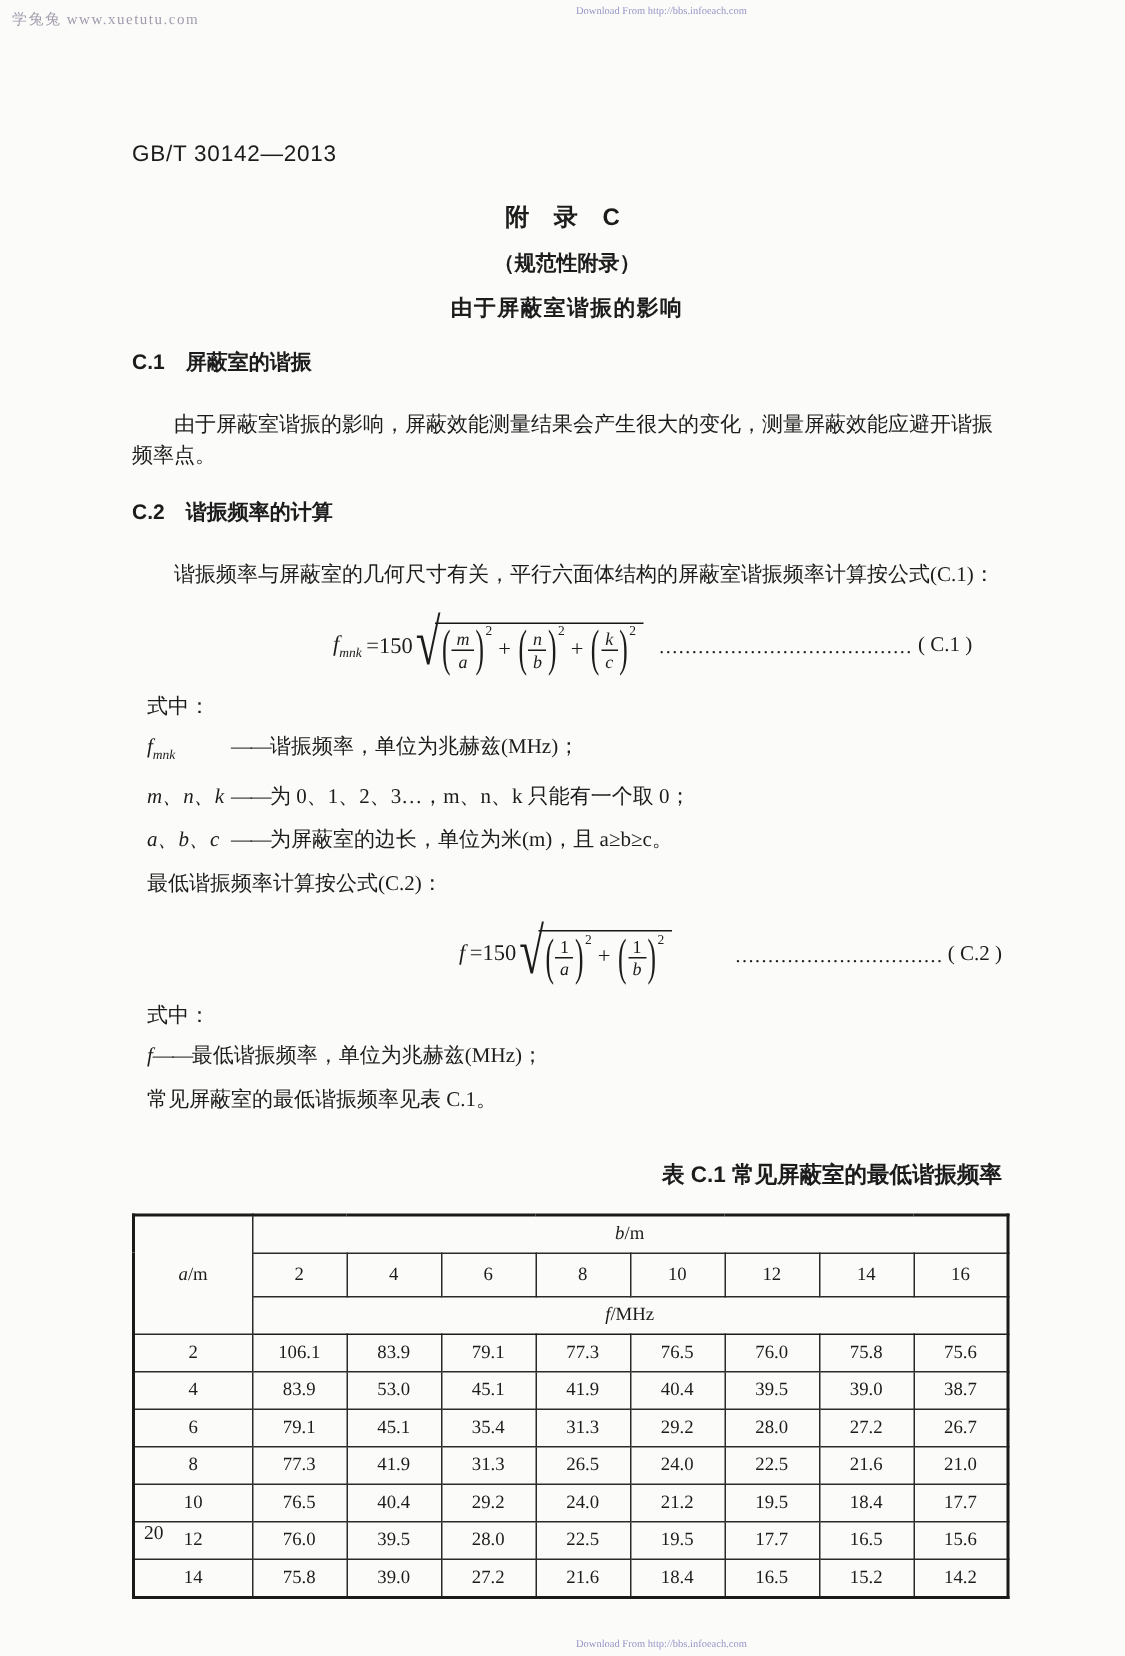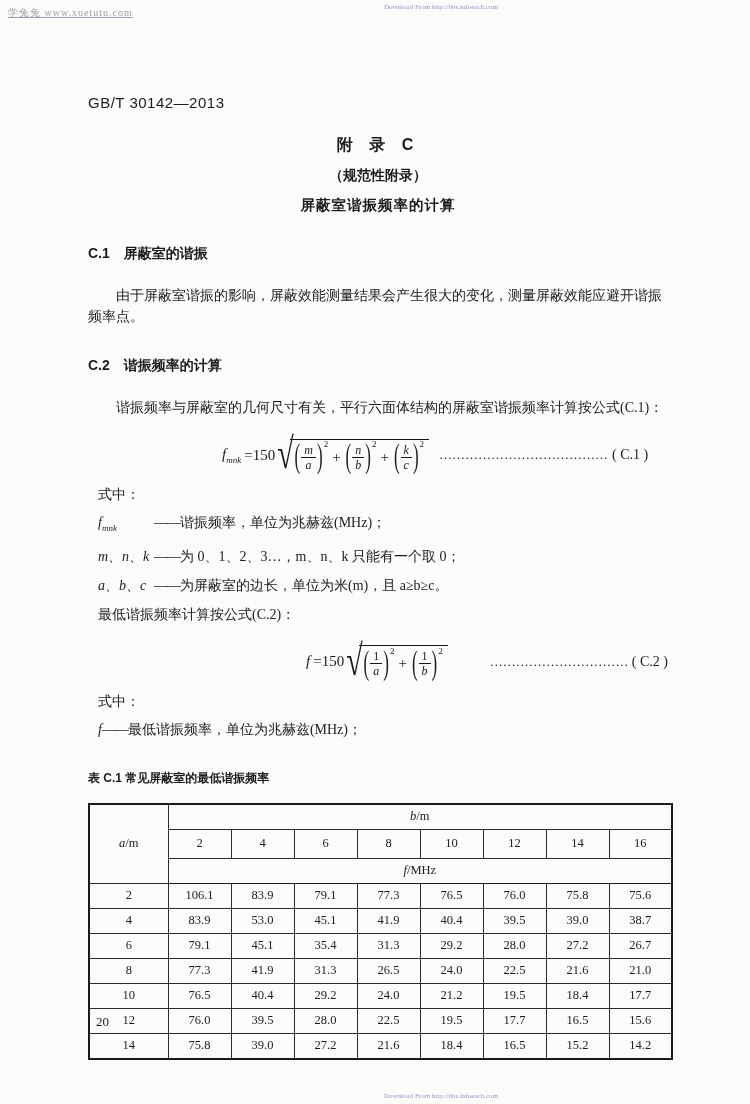--- a/index.html
+++ b/index.html
@@ -6,42 +6,42 @@
   body {
     width:750px; height:1104px;
     background:#fbfbf9;
     position:relative;
     font-family:"Liberation Serif","DejaVu Serif",serif;
     color:#1c1c1c;
     overflow:hidden;
   }
   .wm-site {
     position:absolute; left:8px; top:6px;
-    font-size:10px; color:#a39cae; letter-spacing:1px;text-decoration:underline;
+    font-size:10px; color:#a39cae; letter-spacing:1px;
   }
   .wm-dl { position:absolute; font-size:7px; color:#9595c8;padding-left:41px; }
   .wm-dl.top { left:343px; top:3px; }
   .wm-dl.bottom { left:343px; top:1092px; }
 
   .content { position:absolute; left:88px; top:0; width:580px; }
 
   .doc-number {
     margin-top:94px;
     font-family:"Liberation Sans","DejaVu Sans",sans-serif;
     font-weight:normal; font-size:15px; letter-spacing:0.5px;
   }
   .title-block { text-align:center; margin-top:24px;
     font-family:"Liberation Sans","DejaVu Sans",sans-serif; font-weight:bold; }
   .title-1 { font-size:16px; letter-spacing:6px; }
   .title-2 { font-size:14px; margin-top:11px; }
   .title-3 { font-size:14.5px; margin-top:11px; letter-spacing:1px; }
 
   .sec-heading {
     font-family:"Liberation Sans","DejaVu Sans",sans-serif;
-    font-weight:bold; font-size:14px; margin-top:30px;
+    font-weight:bold; font-size:14px; margin-top:18px;
   }
   .sec-heading .no { margin-right:14px; }
   .para { font-size:14px; margin-top:22px; text-indent:28px; line-height:21px; }
 
   
   i.v { font-family:"Liberation Serif","DejaVu Serif",serif; font-style:italic; }
   sub.vs { font-size:9px; font-style:italic; }
   .formula-line { display:flex; align-items:center; margin-top:14px; height:46px; font-size:15px; }
   .f-lhs { font-style:italic;text-align:right; }
   .f-eq { margin:0 2px 0 3px; }
@@ -58,23 +58,23 @@
   .f-label { margin-left:4px; white-space:nowrap; font-size:14px; }
 
   .where { font-size:14px; margin-top:8px; margin-left:10px; }
   .def-line { font-size:14px; margin-top:9px; margin-left:10px; line-height:20px; }
   .def-term { display:inline-block; min-width:56px; font-style:italic; }
   .def-term.narrow { min-width:0; }
   .def-dash { letter-spacing:-1px; }
 
   
   .tbl-caption {
-    text-align:left; margin-top:30px;
+    text-align:right; margin-top:30px;
     font-family:"Liberation Sans","DejaVu Sans",sans-serif;
-    font-weight:bold; font-size:12px;
+    font-weight:bold; font-size:15px;
   }
   table.freq {
     border-collapse:collapse; margin:16px auto 0 auto;
     width:584px; font-size:12.5px; table-layout:fixed;
     border:2px solid #1a1a1a;
   }
   table.freq td, table.freq th {
     border:1px solid #2a2a2a; text-align:center; padding:0;
     font-weight:normal; height:24px;
   }
@@ -91,21 +91,21 @@
 <div class="wm-dl top">Download From http://bbs.infoeach.com</div>
 <div class="wm-dl bottom">Download From http://bbs.infoeach.com</div>
 
 <div class="content">
 
   <div class="doc-number">GB/T 30142—2013</div>
 
   <div class="title-block">
     <div class="title-1">附  录  C</div>
     <div class="title-2">（规范性附录）</div>
-    <div class="title-3">屏蔽室谐振频率的计算</div>
+    <div class="title-3">由于屏蔽室谐振的影响</div>
   </div>
 
   <div class="sec-heading">
     <span class="no">C.1</span><span>屏蔽室的谐振</span>
   </div>
   <div class="para">由于屏蔽室谐振的影响，屏蔽效能测量结果会产生很大的变化，测量屏蔽效能应避开谐振频率点。</div>
 
   <div class="sec-heading">
     <span class="no">C.2</span><span>谐振频率的计算</span>
   </div>
@@ -184,20 +184,21 @@
       </span>
     </span>
     <span class="f-dots" style="margin-left:42px;">………………………………</span>
     <span class="f-label">( C.2 )</span>
   </div>
 
   <div class="where">式中：</div>
   <div class="def-line">
     <span class="def-term narrow"><i class="v">f</i></span><span class="def-dash">——</span><span>最低谐振频率，单位为兆赫兹(MHz)；</span>
   </div>
+  <div class="def-line">常见屏蔽室的最低谐振频率见表 C.1。</div>
 
   <div class="tbl-caption">表 C.1  常见屏蔽室的最低谐振频率</div>
 
   <table class="freq">
     <colgroup>
       <col style="width:79px;">
       <col span="8" style="width:63px;">
     </colgroup>
     <thead>
       <tr>

